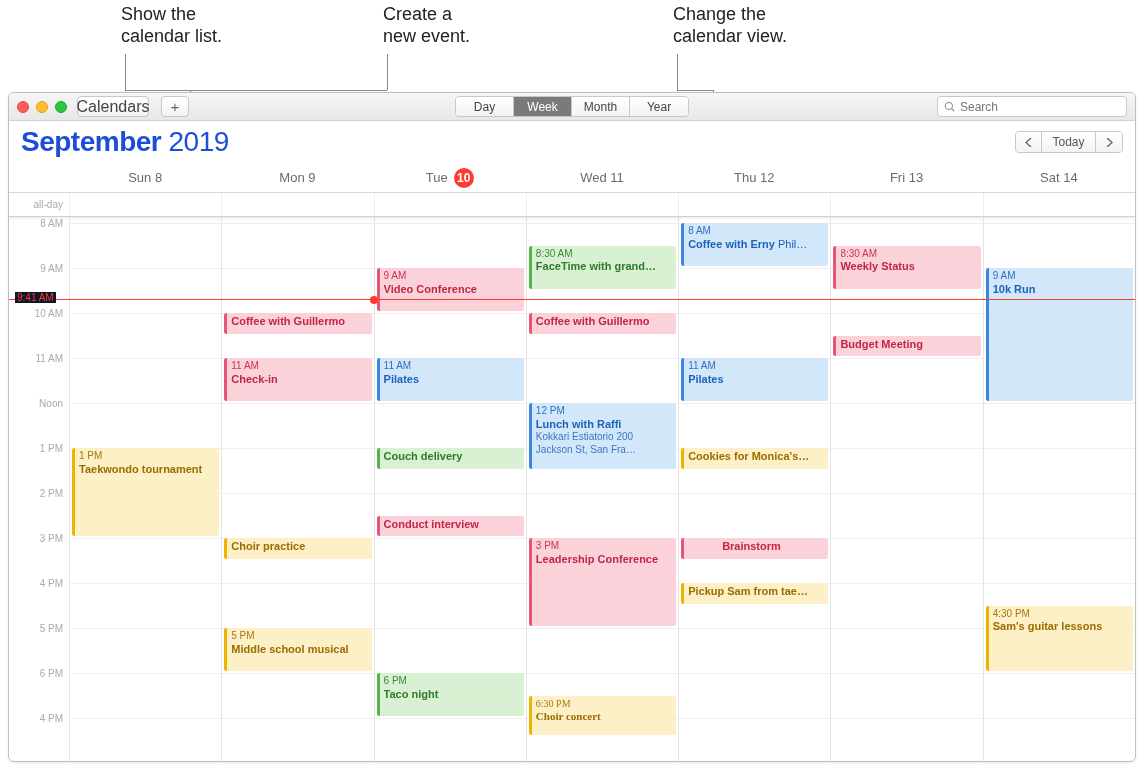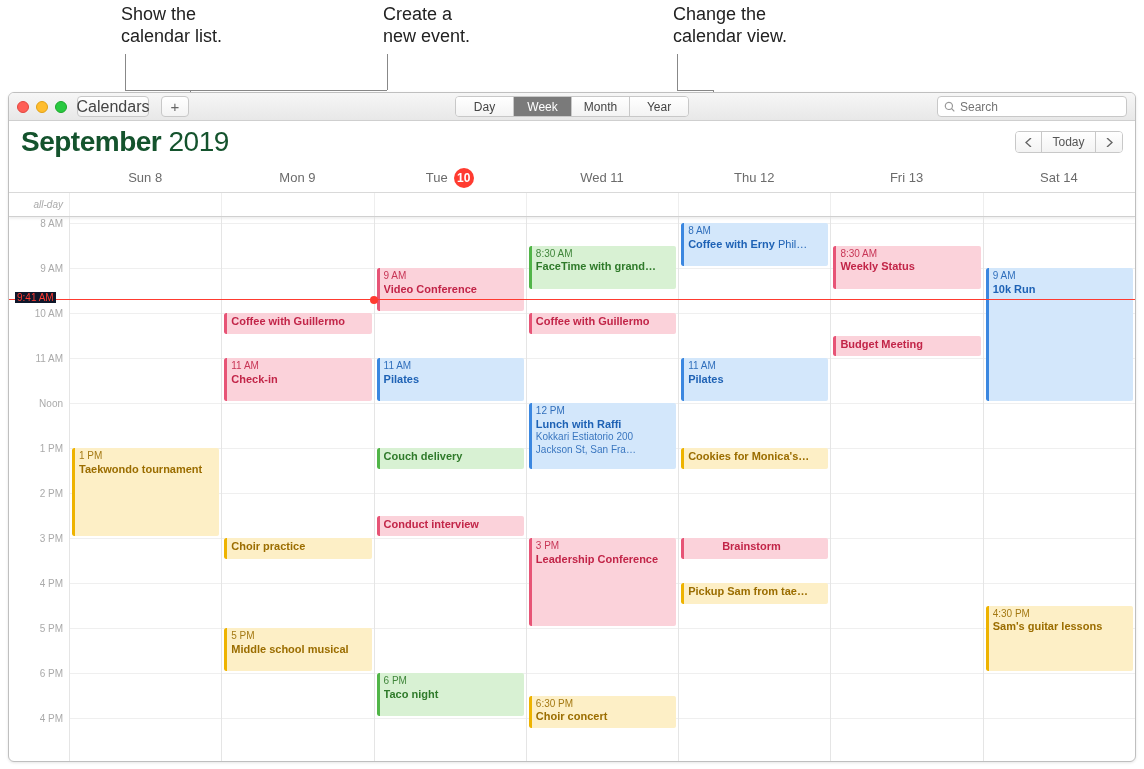--- a/index.html
+++ b/index.html
@@ -18,31 +18,31 @@
   .btn.calendars { width: 72px; margin-left: 4px;}
   .btn.plus { width: 28px; margin-left: 6px; font-size:15px; font-weight:300; color:#666;}
   .view-seg { position:absolute; left:50%; transform:translateX(-50%); display:flex; border:1px solid #c8c8c8; border-radius:4px; overflow:hidden; height:21px;}
   .seg { width:58px; font-size:12px; display:flex; align-items:center; justify-content:center; background:linear-gradient(#ffffff,#f3f3f3); border-right:1px solid #c8c8c8; color:#444; cursor:default;}
   .seg:last-child{border-right:none;}
   .seg.active { background:#7a7a7a; color:#fff;}
   .searchbox { position:absolute; right:8px; display:flex; align-items:center; width:190px; height:21px; border:1px solid #c8c8c8; border-radius:4px; background:#fff; padding:0 6px; gap:4px;}
   .searchbox svg{width:12px;height:12px;fill:#999;}
   .searchbox input{border:none;outline:none;font-size:12px;color:#555;flex:1;}
   .subheader { height:42px; display:flex; align-items:center; justify-content:space-between; padding:0 12px;}
-  .month-title { font-size:28px; letter-spacing:-0.5px; font-weight:300; color:#14532d;}
+  .month-title { font-size:28px; letter-spacing:-0.5px; font-weight:300; color:#1d4ed8;}
   .month-title b { font-weight:700;}
   .nav-seg { display:flex; border:1px solid #c8c8c8; border-radius:4px; overflow:hidden; height:22px;}
   .nav-seg .navbtn{width:26px;font-size:11px;display:flex;align-items:center;justify-content:center;background:linear-gradient(#fff,#f3f3f3);border-right:1px solid #c8c8c8;color:#555;cursor:default;}
   .nav-seg .today{width:54px;font-size:12px;}
   .nav-seg .navbtn:last-child{border-right:none;}
   .dayheader { height:30px; display:flex; border-bottom:1px solid #d9d9d9; padding-left:60px;}
   .dayheader .col { flex:1; display:flex; align-items:center; justify-content:center; font-size:13px; color:#6b6b6b; gap:6px;}
   .dayheader .today-badge{background:#ff3b30;color:#fff;border-radius:50%;width:20px;height:20px;display:inline-flex;align-items:center;justify-content:center;font-size:12px;font-weight:600;}
   .allday-row { height:24px; border-bottom:1px solid #d0d0d0; display:flex; box-shadow:0 2px 2px rgba(0,0,0,0.06);}
-  .allday-row .gutterlabel{width:60px;font-size:10px;color:#aaa;text-align:right;padding-right:6px;line-height:24px;font-style:italic;}
+  .allday-row .gutterlabel{width:60px;font-size:10px;color:#aaa;text-align:right;padding-right:6px;line-height:24px;}
   .allday-row .col{flex:1;border-left:1px solid #eee;}
   .calgrid { position:relative; height:544px; overflow:hidden;}
   .times { position:absolute; left:0; top:0; width:60px; height:100%;}
   .times .tlabel{position:absolute; right:6px; transform:translateY(-50%); font-size:10px; color:#aaa; text-align:right; white-space:nowrap;}
   .gridlines { position:absolute; left:60px; right:0; top:0; height:100%;}
   .gridlines .hline{position:absolute;left:0;right:0;border-top:1px solid #efefef;}
   .daycols { position:absolute; left:60px; right:0; top:0; bottom:0; display:flex;}
   .daycols .dcol{flex:1;border-left:1px solid #e5e5e5;position:relative;}
   .nowline { position:absolute; left:0; right:0; border-top:1px solid #ff3b30; z-index:5;}
   .nowline .nowlabel{position:absolute;left:6px;top:-8px;font-size:10px;color:#ff3b30;background:#0f172a;padding:0 2px;}
@@ -232,21 +232,21 @@
           </div>
           <div class="event c-blue" style="top: 186px; height: 65.5px;">
             <span class="et">12 PM</span>
             <span class="etitle">Lunch with Raffi</span>
             <span class="eloc">Kokkari Estiatorio 200 Jackson St, San Fra…</span>
           </div>
           <div class="event c-pink" style="top: 321px; height: 88px;">
             <span class="et">3 PM</span>
             <span class="etitle">Leadership Conference</span>
           </div>
-          <div class="event c-yellow" style="top: 478.5px; height: 32px;">
+          <div class="event c-yellow" style="top: 478.5px; height: 39px; font-family: Liberation Serif, serif;">
             <span class="et">6:30 PM</span>
             <span class="etitle">Choir concert</span>
           </div>
         </div>
         <div class="dcol">
           <div class="event c-blue" style="top: 6px; height: 43px;">
             <span class="et">8 AM</span>
             <span class="etitle">Coffee with Erny <span style="font-weight:400">Phil…</span></span>
           </div>
           <div class="event c-blue" style="top: 141px; height: 43px;">

